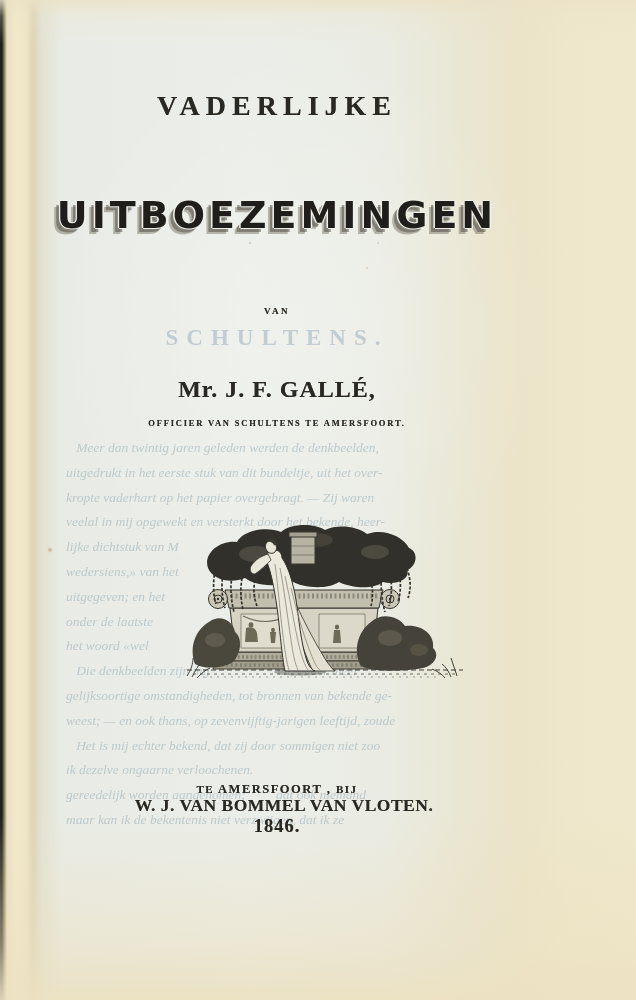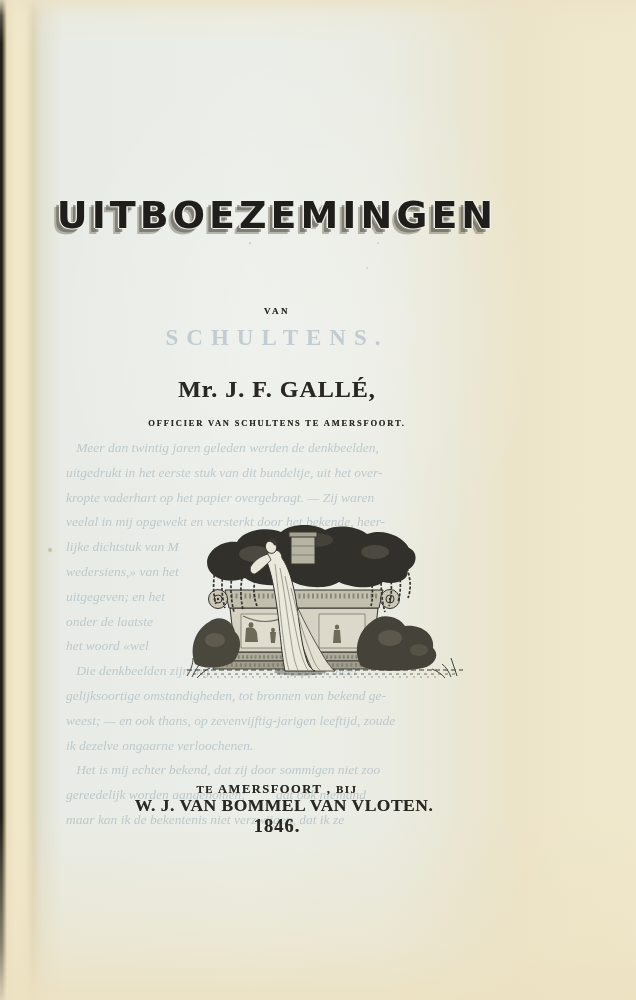--- a/index.html
+++ b/index.html
@@ -61,24 +61,24 @@
     <div>   Meer dan twintig jaren geleden werden de denkbeelden,</div>
     <div>uitgedrukt in het eerste stuk van dit bundeltje, uit het over-</div>
     <div>kropte vaderhart op het papier overgebragt. — Zij waren</div>
     <div>veelal in mij opgewekt en versterkt door het bekende, heer-</div>
     <div>lijke dichtstuk van M                                «De hoop des</div>
     <div>wedersiens,» van het                  echtgenoote, te Leyden</div>
     <div>uitgegeven; en het                       de groote SCHULTENS,</div>
     <div>onder de laatste                              als een nadruk</div>
     <div>het woord «wel</div>
     <div>   Die denkbeelden zijn mij                    en, onder meer</div>
-    <div>gelijksoortige omstandigheden, tot bronnen van bekend ge-</div>
+    <div>gelijksoortige omstandigheden, tot bronnen van bekende ge-</div>
     <div>weest; — en ook thans, op zevenvijftig-jarigen leeftijd, zoude</div>
+    <div>   Het is mij echter bekend, dat zij door sommigen niet zoo</div>
     <div>ik dezelve ongaarne verloochenen.</div>
-    <div>   Het is mij echter bekend, dat zij door sommigen niet zoo</div>
     <div>gereedelijk worden aangenomen;         dat ook niemand</div>
     <div>maar kan ik de bekentenis niet verzwijgen, dat ik ze</div>
   </div>
 
   <svg class="vignette" viewBox="0 0 280 156">
 
     <g stroke="#3f3d33" fill="none">
       <path d="M2 146 H278" stroke-width="1.2" stroke-dasharray="5 3"></path>
       <path d="M8 150 H270" stroke-width=".9" stroke-dasharray="3 4" opacity=".8"></path>
       <path d="M18 153 H255" stroke-width=".8" stroke-dasharray="2 5" opacity=".6"></path>
@@ -164,20 +164,21 @@
         <path d="M100 52 C105 74 109 100 114 122 C117 134 120 142 123 146"></path>
         <path d="M106 64 C112 88 118 110 126 130 C129 138 132 144 135 146"></path>
       </g>
       <path d="M83 30 C76 32 70 36 66 42 C64 46 66 50 70 50 C76 46 82 40 86 36 Z" fill="#e9e7da" stroke="#33312b" stroke-width=".8"></path>
       <ellipse cx="86" cy="23" rx="5.5" ry="6.5" transform="rotate(-20 86 23)" fill="#e9e7da" stroke="#33312b" stroke-width=".9"></ellipse>
       <path d="M81 19 C83 13 90 13 92 18 C92 21 90 22 89 21 C87 17 83 17 81 19 Z" fill="#3a382f"></path>
     </g>
   </svg>
 
   <div class="axis">
+    <h1 class="half-title ink">VADERLIJKE</h1>
     <h2 class="main-title">UITBOEZEMINGEN</h2>
     <div class="van ink">VAN</div>
     <div class="ghost-heading">SCHULTENS.</div>
     <div class="author-name ink">Mr. J. F. GALLÉ,</div>
     <div class="author-role ink">OFFICIER VAN SCHULTENS TE AMERSFOORT.</div>
     <div class="imprint1 ink">
       <span class="sm">TE</span>
       <span>AMERSFOORT ,</span>
       <span class="sm">BIJ</span>
     </div>

